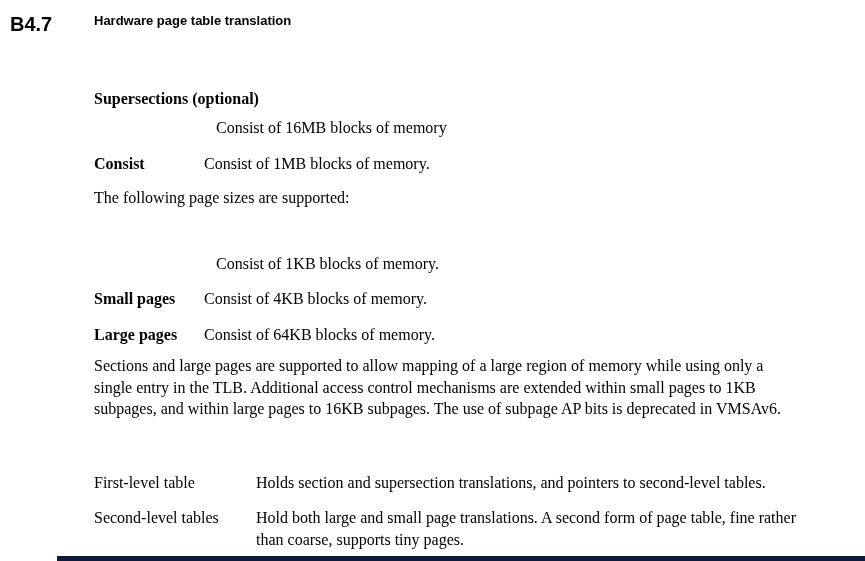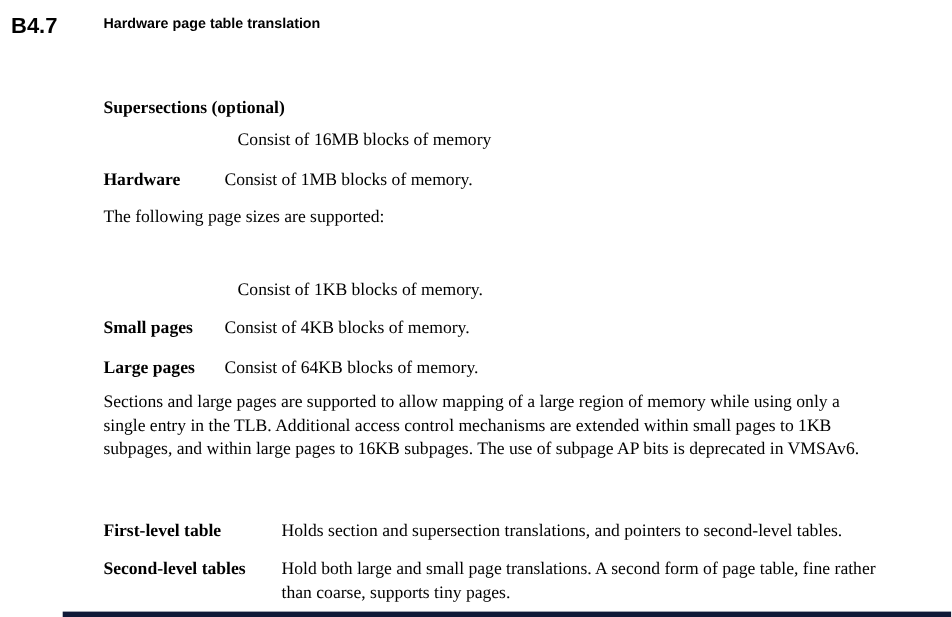--- a/index.html
+++ b/index.html
@@ -23,21 +23,21 @@
     font-family:"Liberation Sans", sans-serif;
     font-weight:bold; font-size:13px; white-space:nowrap;
   }
   .line {
     position:absolute; left:94px;
     line-height:21.5px; white-space:nowrap;
   }
   .indent { left:216px; }
   .term { font-weight:bold;text-align:right; }
   .term-w110 { display:inline-block; width:110px; font-weight:bold; }
-  .term-w162 { display:inline-block; width:162px; font-weight:bold; vertical-align:top; }
+  .term-w162 { display:inline-block; width:162px; font-weight:normal; vertical-align:top; }
   .def-block { display:inline-block; vertical-align:top; }
   .para div { white-space:nowrap; }
   .bottom-bar {
     position:absolute; left:57px; right:0; bottom:0; height:5px;
   }
 </style>
 </head>
 <body>
 
 <div class="page">
@@ -47,21 +47,21 @@
     <span class="sec-title">Hardware page table translation</span>
   </div>
 
 
   <div class="line" style="top:88px">
     <span class="term">Supersections (optional)</span>
   </div>
   <div class="line indent" style="top:117px">Consist of 16MB blocks of memory</div>
 
   <div class="line" style="top:153px">
-    <span class="term-w110">Hardware</span><span>Consist of 1MB blocks of memory.</span>
+    <span class="term-w110">Consist</span><span>Consist of 1MB blocks of memory.</span>
   </div>
 
   <div class="line" style="top:187px">The following page sizes are supported:</div>
 
   <div class="line indent" style="top:253px">Consist of 1KB blocks of memory.</div>
 
   <div class="line" style="top:288px">
     <span class="term-w110">Small pages</span><span>Consist of 4KB blocks of memory.</span>
   </div>
 

